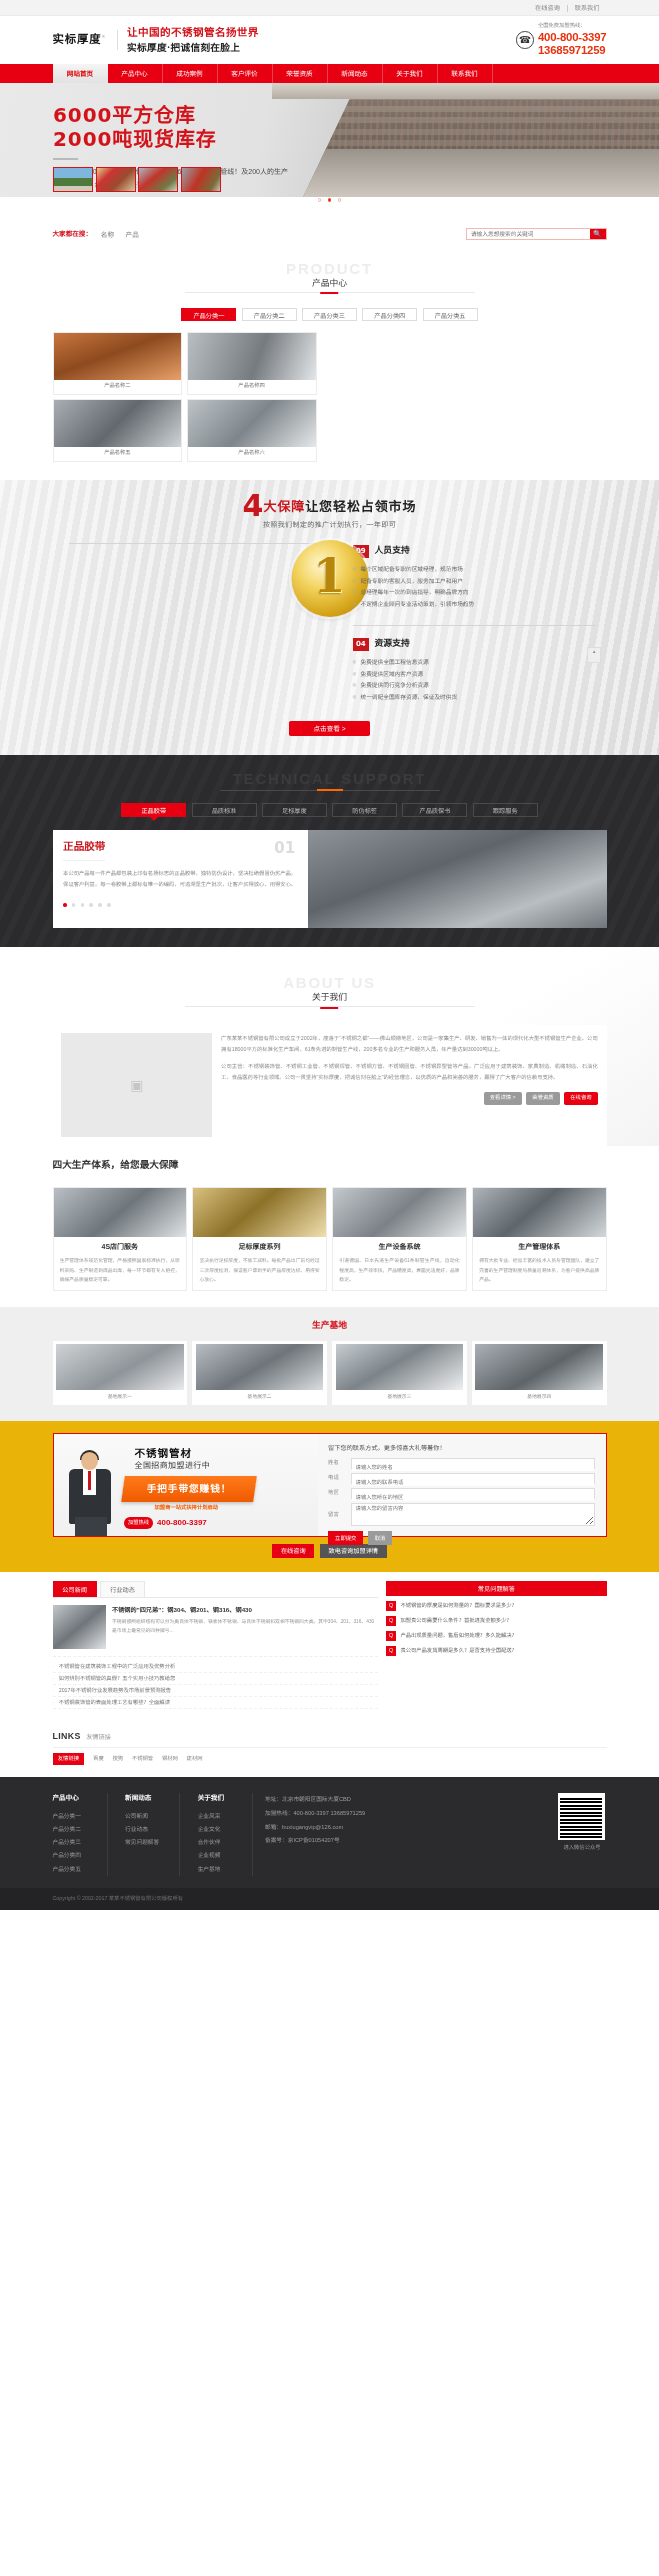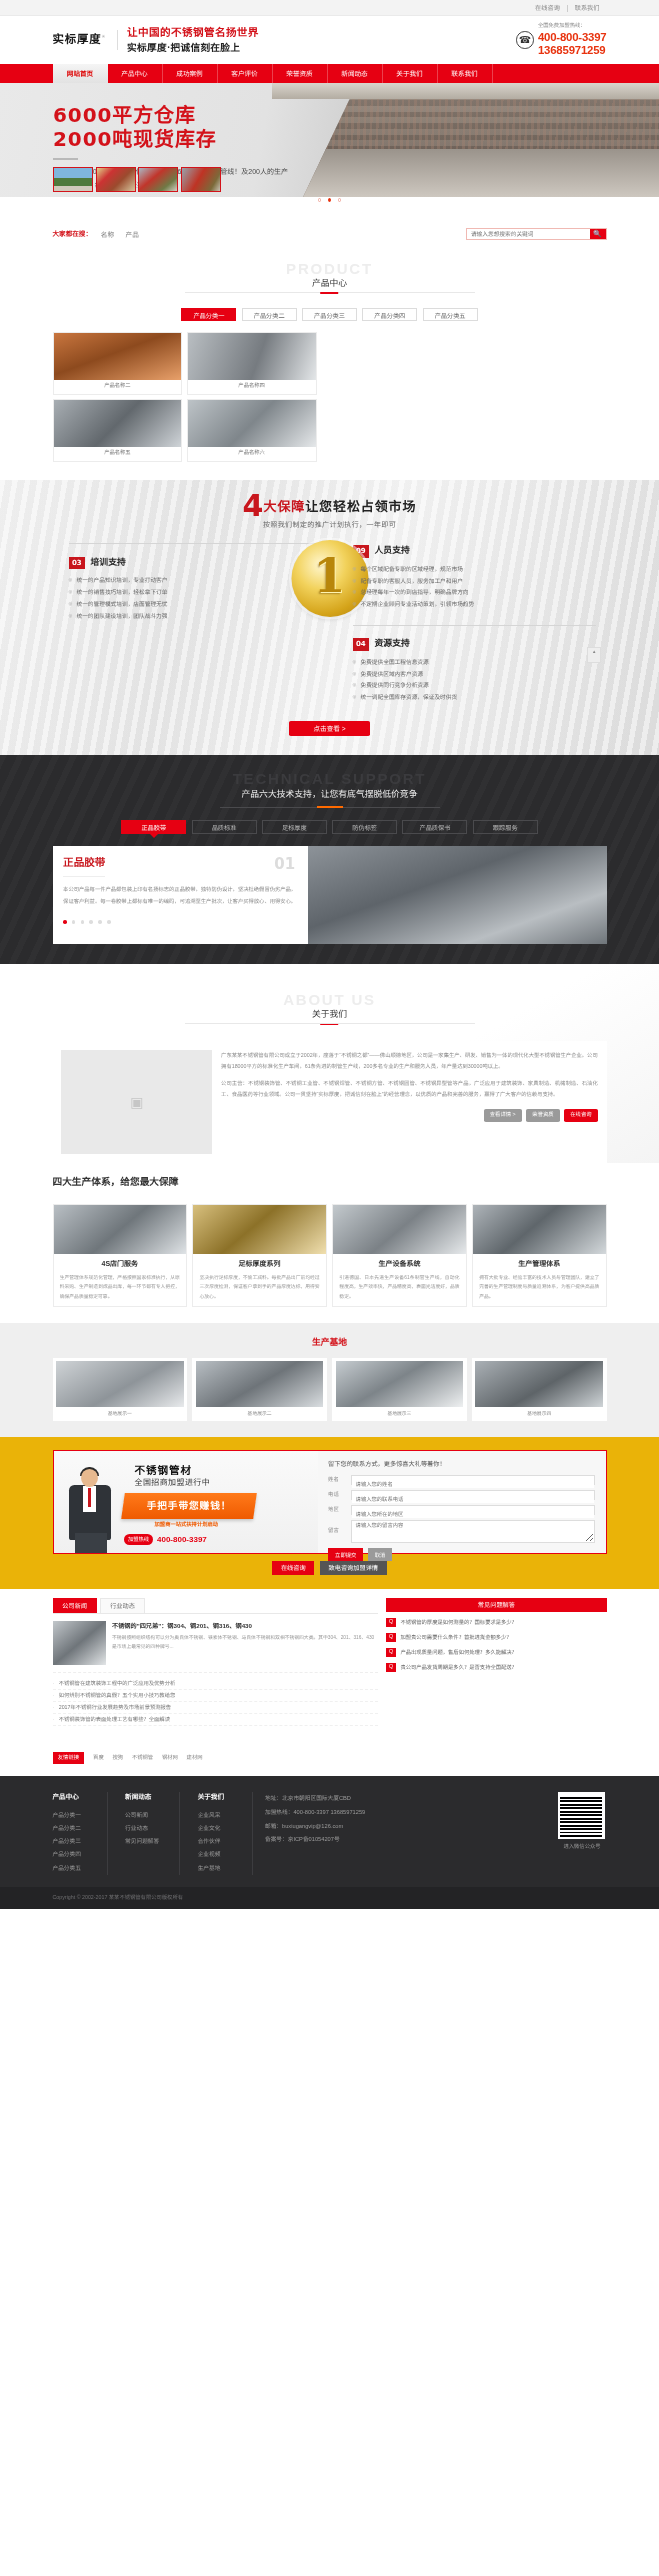--- a/index.html
+++ b/index.html
@@ -469,29 +469,20 @@
   <div class="wrap">
     <div class="g-head">
       <span class="g-four">4</span><span class="g-t1">大保障</span><span class="g-t2">让您轻松占领市场</span>
       <div class="g-sub">按照我们制定的推广计划执行，一年即可</div>
     </div>
     <div class="g-grid">
       <div class="g-vline"></div>
       <div class="g-medal"></div>
       <div class="g-col">
         <div class="g-div"></div>
-        <div class="g-item">
-          <span class="g-idx">03</span><span class="g-name">培训支持</span>
-          <ul class="g-list">
-            <li>统一的产品知识培训，专业打动客户</li>
-            <li>统一的销售技巧培训，轻松拿下订单</li>
-            <li>统一的管理模式培训，店面管理无忧</li>
-            <li>统一的团队建设培训，团队战斗力强</li>
-          </ul>
-        </div>
       </div>
       <div class="g-col right">
         <div class="g-item">
           <span class="g-idx">09</span><span class="g-name">人员支持</span>
           <ul class="g-list">
             <li>每个区域配备专职的区域经理，规范市场</li>
             <li>配备专职的客服人员，服务加工户和用户</li>
             <li>总经理每年一次的到店指导，明确品牌方向</li>
             <li>不定期企业顾问专业活动策划，引领市场趋势</li>
           </ul>
@@ -511,21 +502,20 @@
         <span>▲</span>
       </div>
     </div>
     <a href="#" class="g-btn">点击查看 &gt;</a>
   </div>
 </div>
 
 <div class="tech">
   <div class="wrap">
     <div class="tech-en">TECHNICAL SUPPORT</div>
-    <div class="tech-cn">产品六大技术支持，让您有底气摆脱低价竞争</div>
     <div class="tech-line"></div>
     <div class="tech-tabs">
       <a href="#" class="on">正品胶带</a>
       <a href="#">品质标准</a>
       <a href="#">足标厚度</a>
       <a href="#">防伪标签</a>
       <a href="#">产品质保书</a>
       <a href="#">跟踪服务</a>
     </div>
     <div class="tech-panel">
@@ -725,20 +715,24 @@
             <span class="qt">贵公司产品发货周期是多久？是否支持全国配送？</span>
           </li>
         </ul>
       </div>
     </div>
   </div>
 </div>
 
 <div class="links">
   <div class="wrap">
+    <div class="links-head">
+      <span class="links-en">LINKS</span>
+      <span class="links-cn">友情链接</span>
+    </div>
     <div class="links-body">
       <span class="links-tag">友情链接</span>
       <a href="#">百度</a>
       <a href="#">搜狗</a>
       <a href="#">不锈钢管</a>
       <a href="#">钢材网</a>
       <a href="#">建材网</a>
     </div>
   </div>
 </div>

